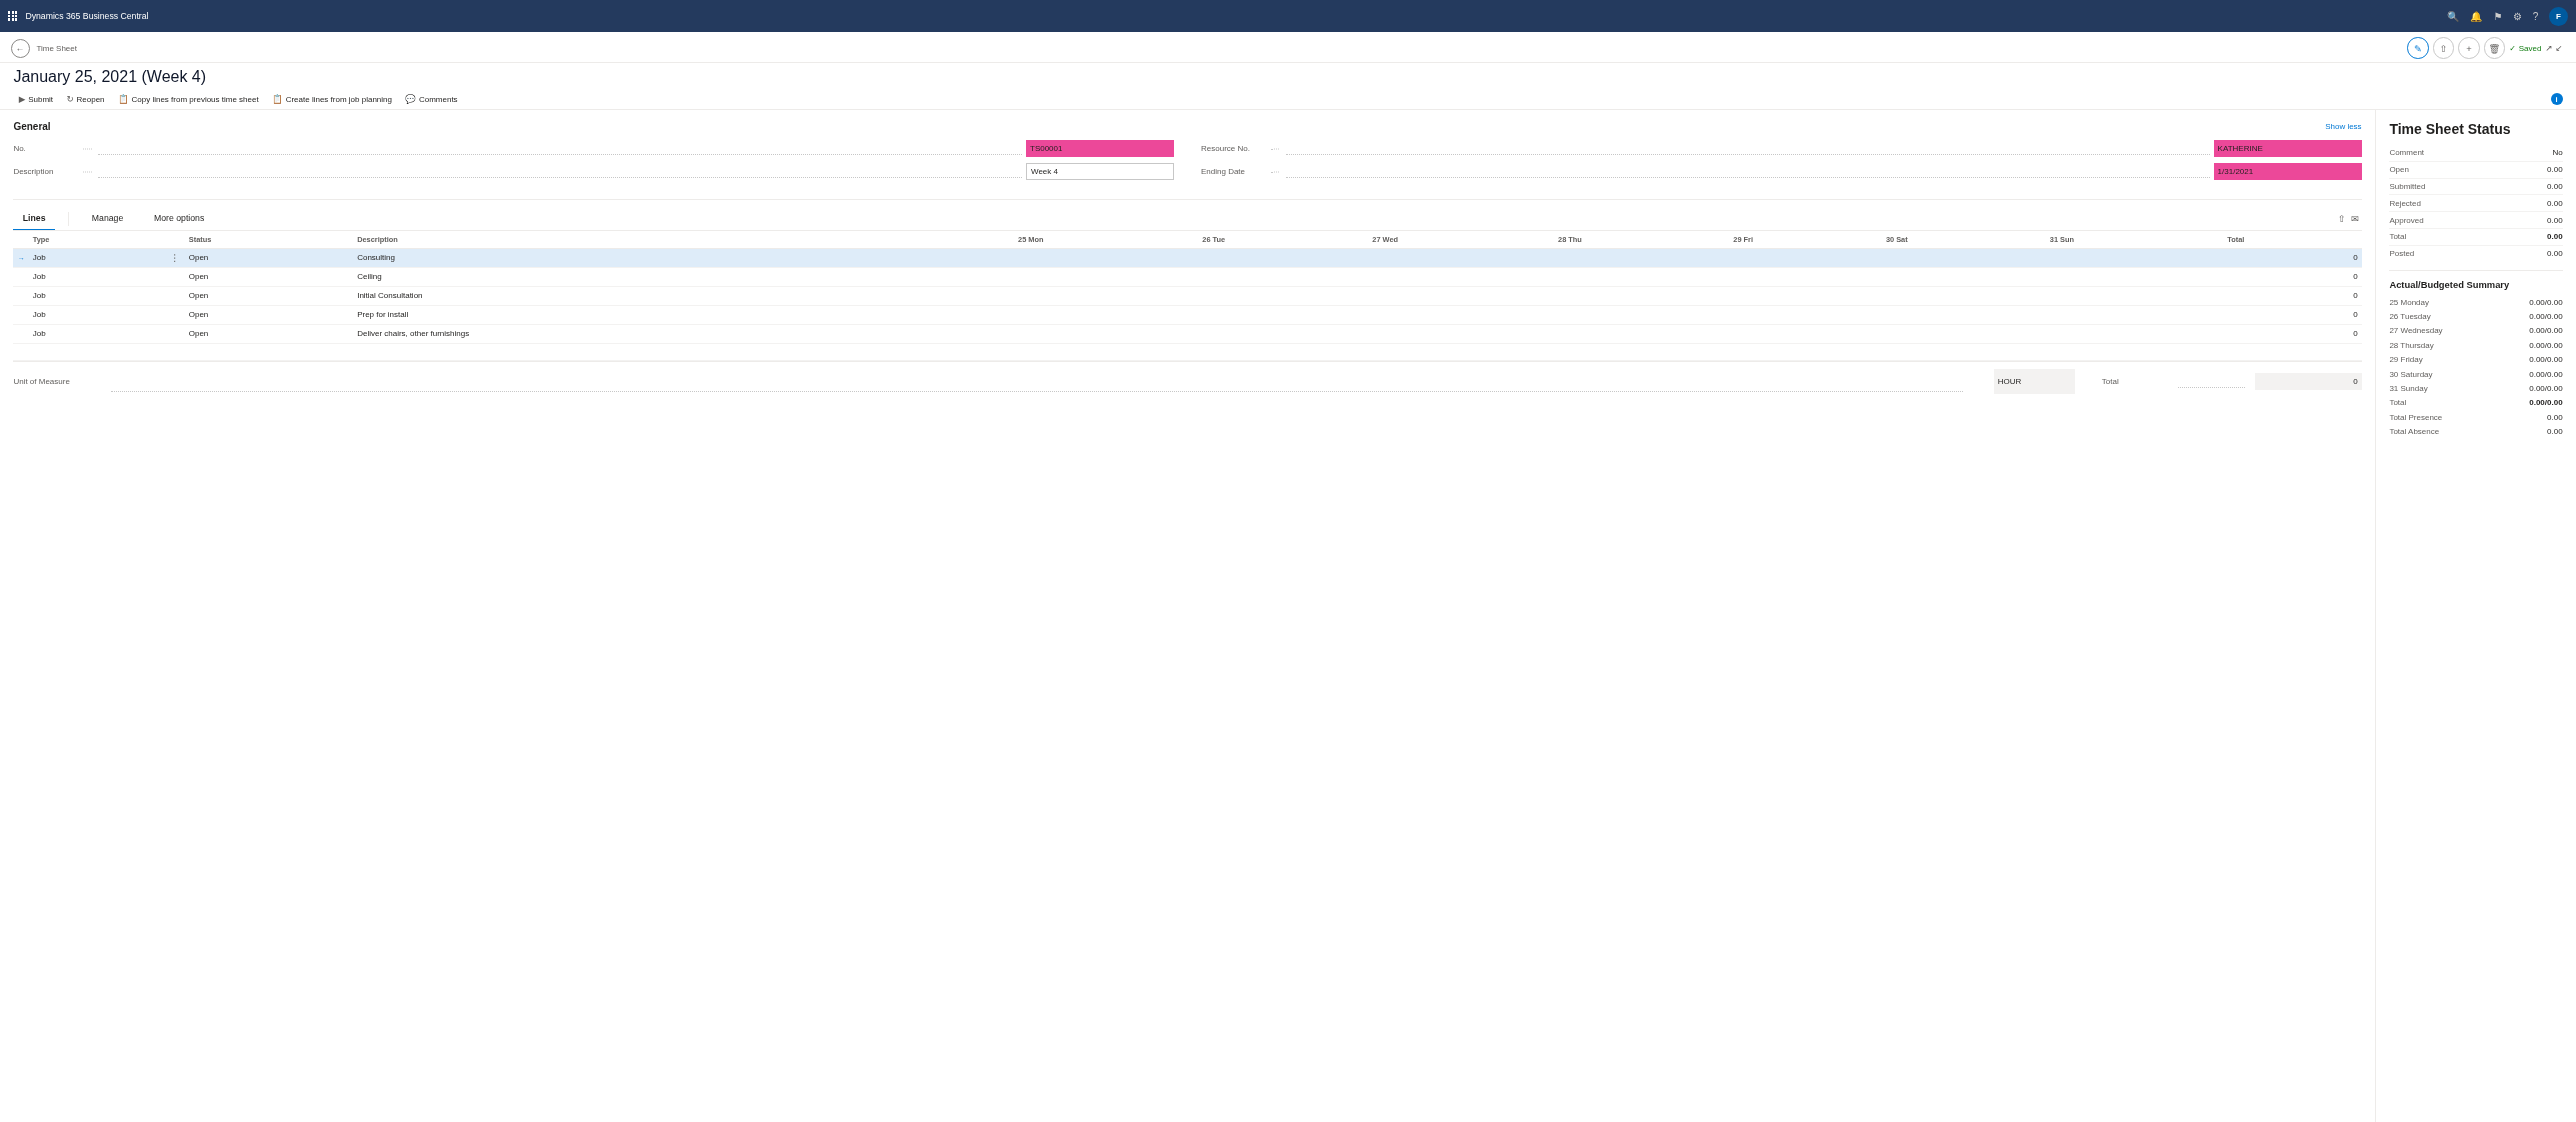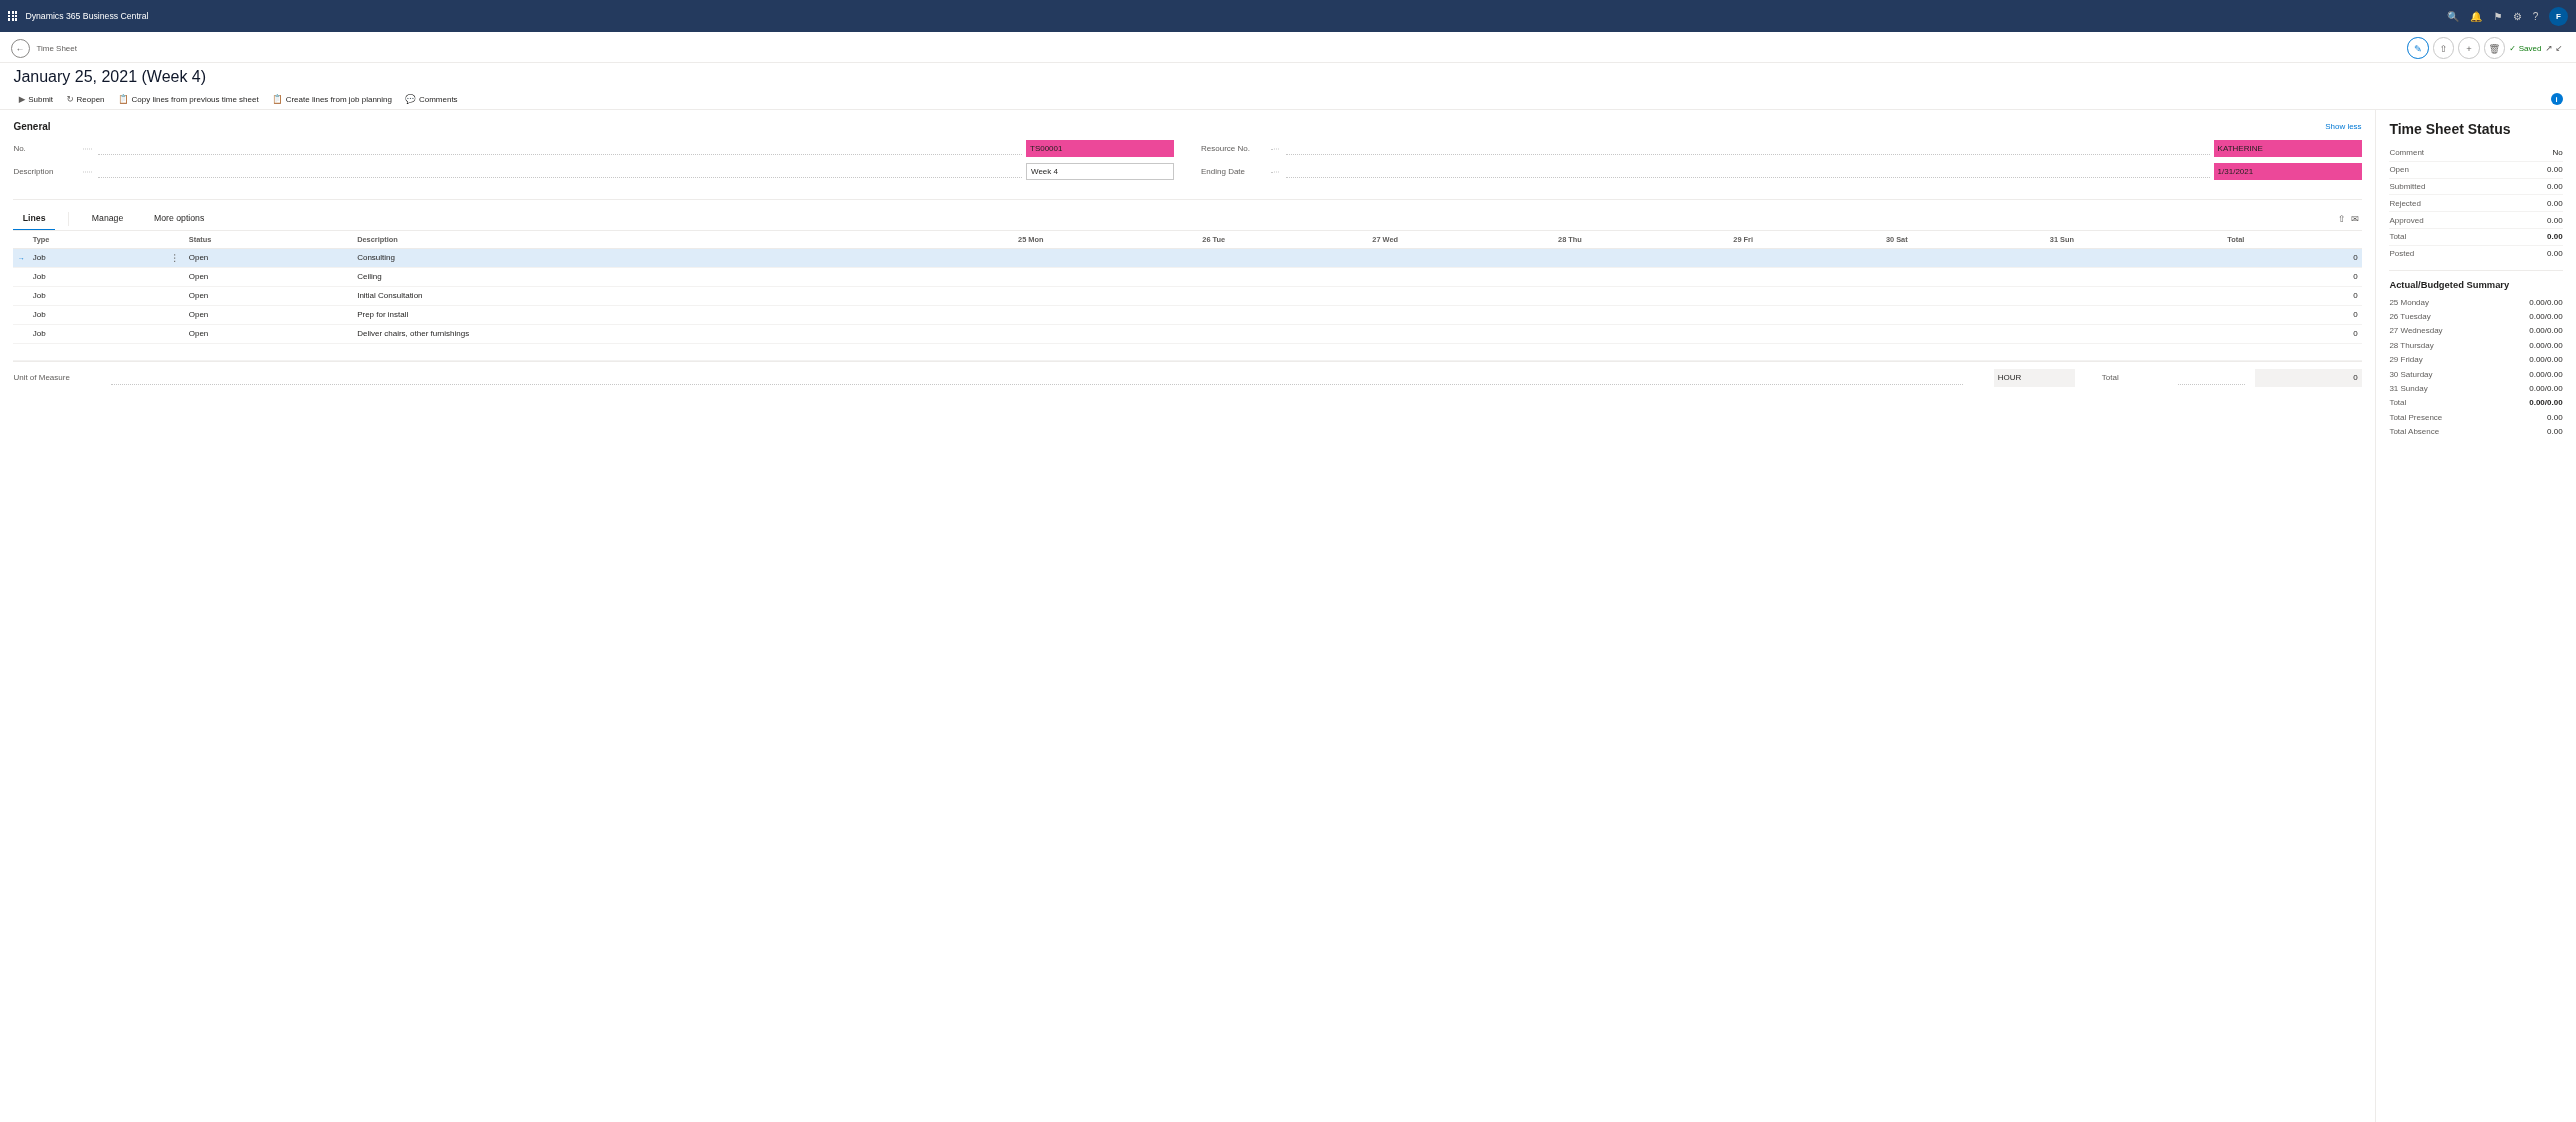--- a/index.html
+++ b/index.html
@@ -192,21 +192,21 @@
     
     .bottom-fields {
       display: flex; align-items: center; gap: 27px;
       padding: 6.7px 0 2.7px 0;
       border-top: 0.7px solid #edebe9;
     }
     .bottom-field-label { font-size: 8px; color: #605e5c; min-width: 67px; }
     .bottom-field-value {
       background: #f3f2f1; border: none;
       padding: 2px 4px; font-size: 8px;
-      min-width: 81px; height: 18px;
+      min-width: 81px; height: 25px;
       display: flex; align-items: center;
     }
     .total-right { margin-left: auto; display: flex; align-items: center; gap: 5.4px; }
     .total-field-value {
       background: #f3f2f1;
       padding: 2px 4px; font-size: 8px;
       min-width: 107px; height: 17.4px;
       display: flex; align-items: center; justify-content: flex-end;
     }
 

